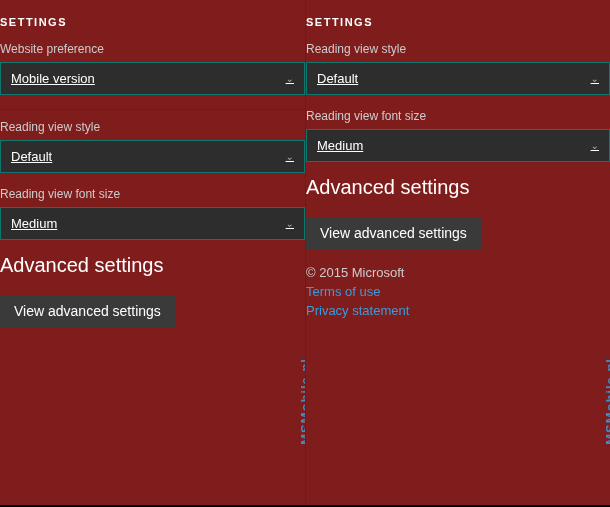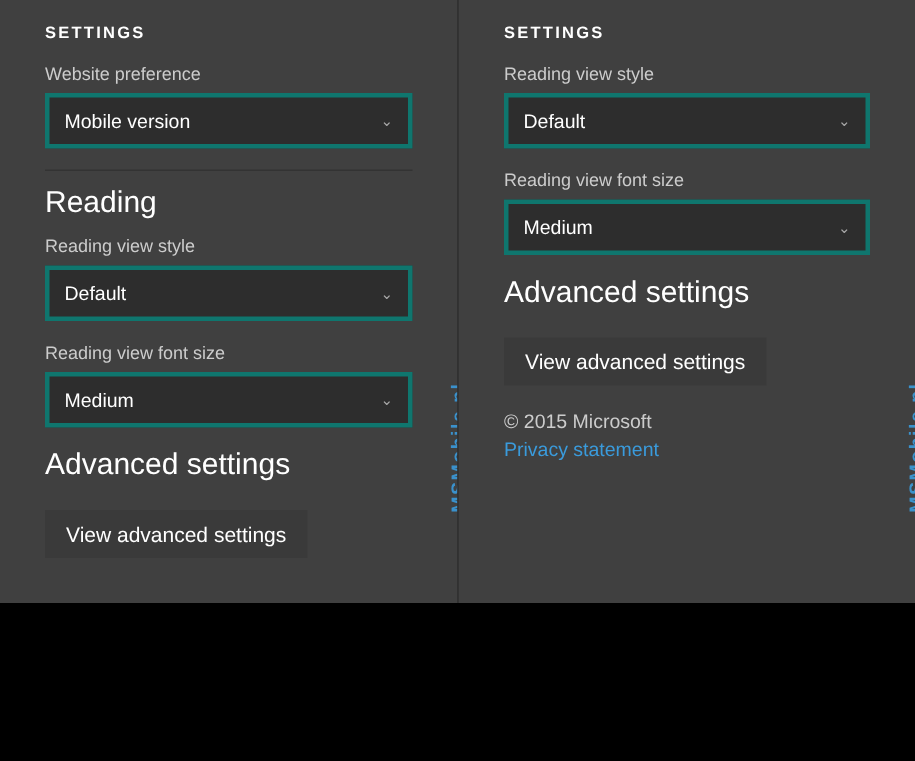--- a/index.html
+++ b/index.html
@@ -12,24 +12,24 @@
       width: 610px;
       height: 507px;
       overflow: hidden;
       font-family: 'Segoe UI', Arial, sans-serif;
       background: #000;
       display: flex;
     }
 
     .panel {
       width: 305px;
-      height: 402px;
-      background: #404040;
-      color: #fff;
-      padding: 16px 30px;
+      height: 505px;
+      background: #7f1d1d;
+      color: #fff;
+      padding: 16px 0;
       position: relative;
       overflow: hidden;
     }
 
     .panel + .panel {
       border-left: 1px solid #333;
     }
 
     .settings-title {
       font-size: 11px;
@@ -43,29 +43,30 @@
     .section-label {
       font-size: 12px;
       color: #ccc;
       margin-bottom: 6px;
       margin-top: 4px;
     }
 
     .dropdown {
       width: 100%;
       background: #2d2d2d;
-      border: 3px solid #0f766e;
+      border: 1px solid #0f766e;
       color: #fff;
       padding: 8px 10px;
       font-size: 13px;
       display: flex;
       align-items: center;
       justify-content: space-between;
       margin-bottom: 14px;
       cursor: pointer;
+      text-decoration: underline;
     }
 
     .dropdown .chevron {
       font-size: 10px;
       color: #aaa;
     }
 
     .clear-btn {
       background: #3a3a3a;
       border: none;
@@ -153,21 +154,20 @@
 
   <div class="section-label">Website preference</div>
   <div class="dropdown">
     <span>Mobile version</span>
     <span class="chevron">⌄</span>
   </div>
 
 
   <div class="divider"></div>
 
-  <div class="section-heading">Reading</div>
 
   <div class="section-label">Reading view style</div>
   <div class="dropdown">
     <span>Default</span>
     <span class="chevron">⌄</span>
   </div>
 
   <div class="section-label">Reading view font size</div>
   <div class="dropdown">
     <span>Medium</span>
@@ -198,17 +198,18 @@
     <span class="chevron">⌄</span>
   </div>
 
   <div class="advanced-section">
     <div class="section-heading">Advanced settings</div>
     <button class="adv-btn">View advanced settings</button>
   </div>
 
   <div class="about-section">
     <div class="about-text">© 2015 Microsoft</div>
+    <a class="about-link">Terms of use</a>
     <a class="about-link">Privacy statement</a>
   </div>
 
   <div class="watermark">MSMobile.pl</div>
 </div>
 
 </body></html>

